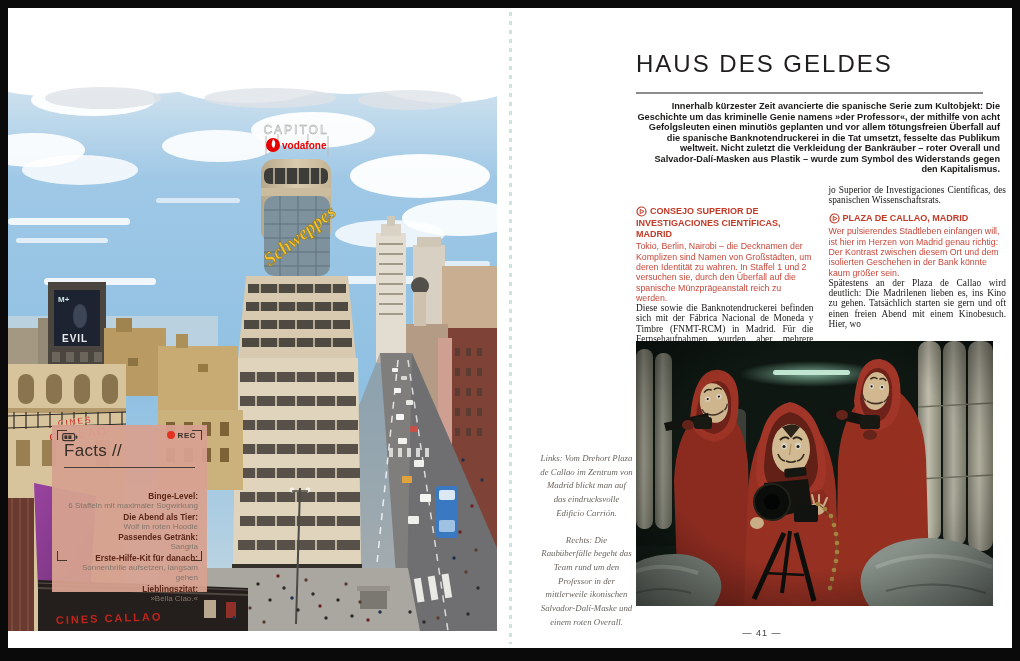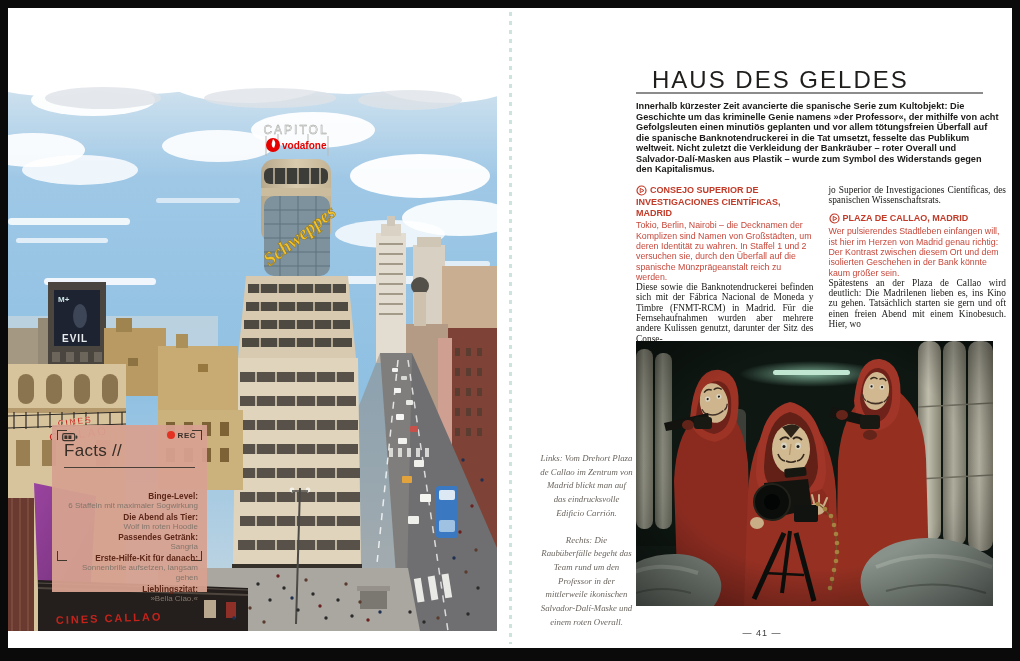--- a/index.html
+++ b/index.html
@@ -31,24 +31,24 @@
   #facts .fdiv{position:absolute;left:12px;right:12px;top:42px;height:1px;background:#4b4037;}
   #facts .fitems{position:absolute;left:11px;top:66px;width:135px;text-align:right;}
   .flabel{font-size:8.3px;font-weight:bold;line-height:10.3px;color:#5825166;}
   .flabel{color:#5c2617;}
   .fvalue{font-size:8px;line-height:10.3px;color:#83766b;}
 
   
   .rtitle{position:absolute;left:628px;top:42px;font-size:24px;letter-spacing:2px;color:#1f1e1c;}
   .rrule{position:absolute;left:628px;top:84px;width:347px;height:2px;background:#8c8c8c;}
   .rintro{position:absolute;left:628px;top:93px;width:364px;font-size:9.2px;line-height:10.5px;
-          font-weight:bold;color:#1c1b19;}
+          font-weight:bold;color:#1c1b19;text-align:right;}
   .cols{position:absolute;left:628px;top:177px;width:370px;display:flex;gap:15px;}
   .col{width:178px;}
-  .h3red{font-size:9px;line-height:10.8px;font-weight:bold;color:#c23a28;}
+  .h3red{font-size:9px;line-height:10.8px;font-weight:bold;color:#c23a28;margin-top:21px;}
   .h3red .ptxt{vertical-align:top;}
   .picon{display:inline-block;vertical-align:-2px;margin-right:3px;}
   .redtxt{margin-top:2px;font-size:8.8px;line-height:10.3px;color:#c7473a;}
   .seriftxt{font-family:"Liberation Serif",serif;font-size:9.4px;line-height:10.3px;color:#191816;
             text-align:justify;}
   .mt6{margin-top:7px;}
   #photoR{position:absolute;left:628px;top:333px;width:357px;height:265px;overflow:hidden;}
   #captions{position:absolute;left:532px;top:444px;width:93px;
             font-family:"Liberation Serif",serif;font-style:italic;font-size:8.8px;
             line-height:13.7px;color:#6b655f;text-align:center;}
@@ -465,21 +465,21 @@
       </div>
       <div>
         <div class="flabel">Lieblingszitat:</div>
         <div class="fvalue">»Bella Ciao.«</div>
       </div>
     </div>
   </div>
 
   <div id="gutter"></div>
 
-  <h1 class="rtitle" style="margin:16px;font-weight:normal;">HAUS DES GELDES</h1>
+  <h1 class="rtitle" style="margin:0;font-weight:normal;">HAUS DES GELDES</h1>
   <div class="rrule"></div>
   <p class="rintro" style="margin:0;">Innerhalb kürzester Zeit avancierte die spanische Serie zum Kultobjekt: Die Geschichte um das kriminelle Genie namens »der Professor«, der mithilfe von acht Gefolgsleuten einen minutiös geplanten und vor allem tötungsfreien Überfall auf die spanische Banknotendruckerei in die Tat umsetzt, fesselte das Publikum weltweit. Nicht zuletzt die Verkleidung der Bankräuber – roter Overall und Salvador-Dalí-Masken aus Plastik – wurde zum Symbol des Widerstands gegen den Kapitalismus.</p>
 
   <div class="cols">
     <div class="col">
       <div class="h3red">
         <svg class="picon" width="11" height="11" viewBox="0 0 11 11">
           <circle cx="5.5" cy="5.5" r="4.5" fill="none" stroke="#c23a28" stroke-width="1.2"></circle>
           <path d="M4.2,3.4 L8,5.5 L4.2,7.6 Z" fill="none" stroke="#c23a28" stroke-width="1" stroke-linejoin="round"></path>
         </svg><span class="ptxt">CONSEJO SUPERIOR DE INVESTIGACIONES CIENTÍFICAS, MADRID</span>

